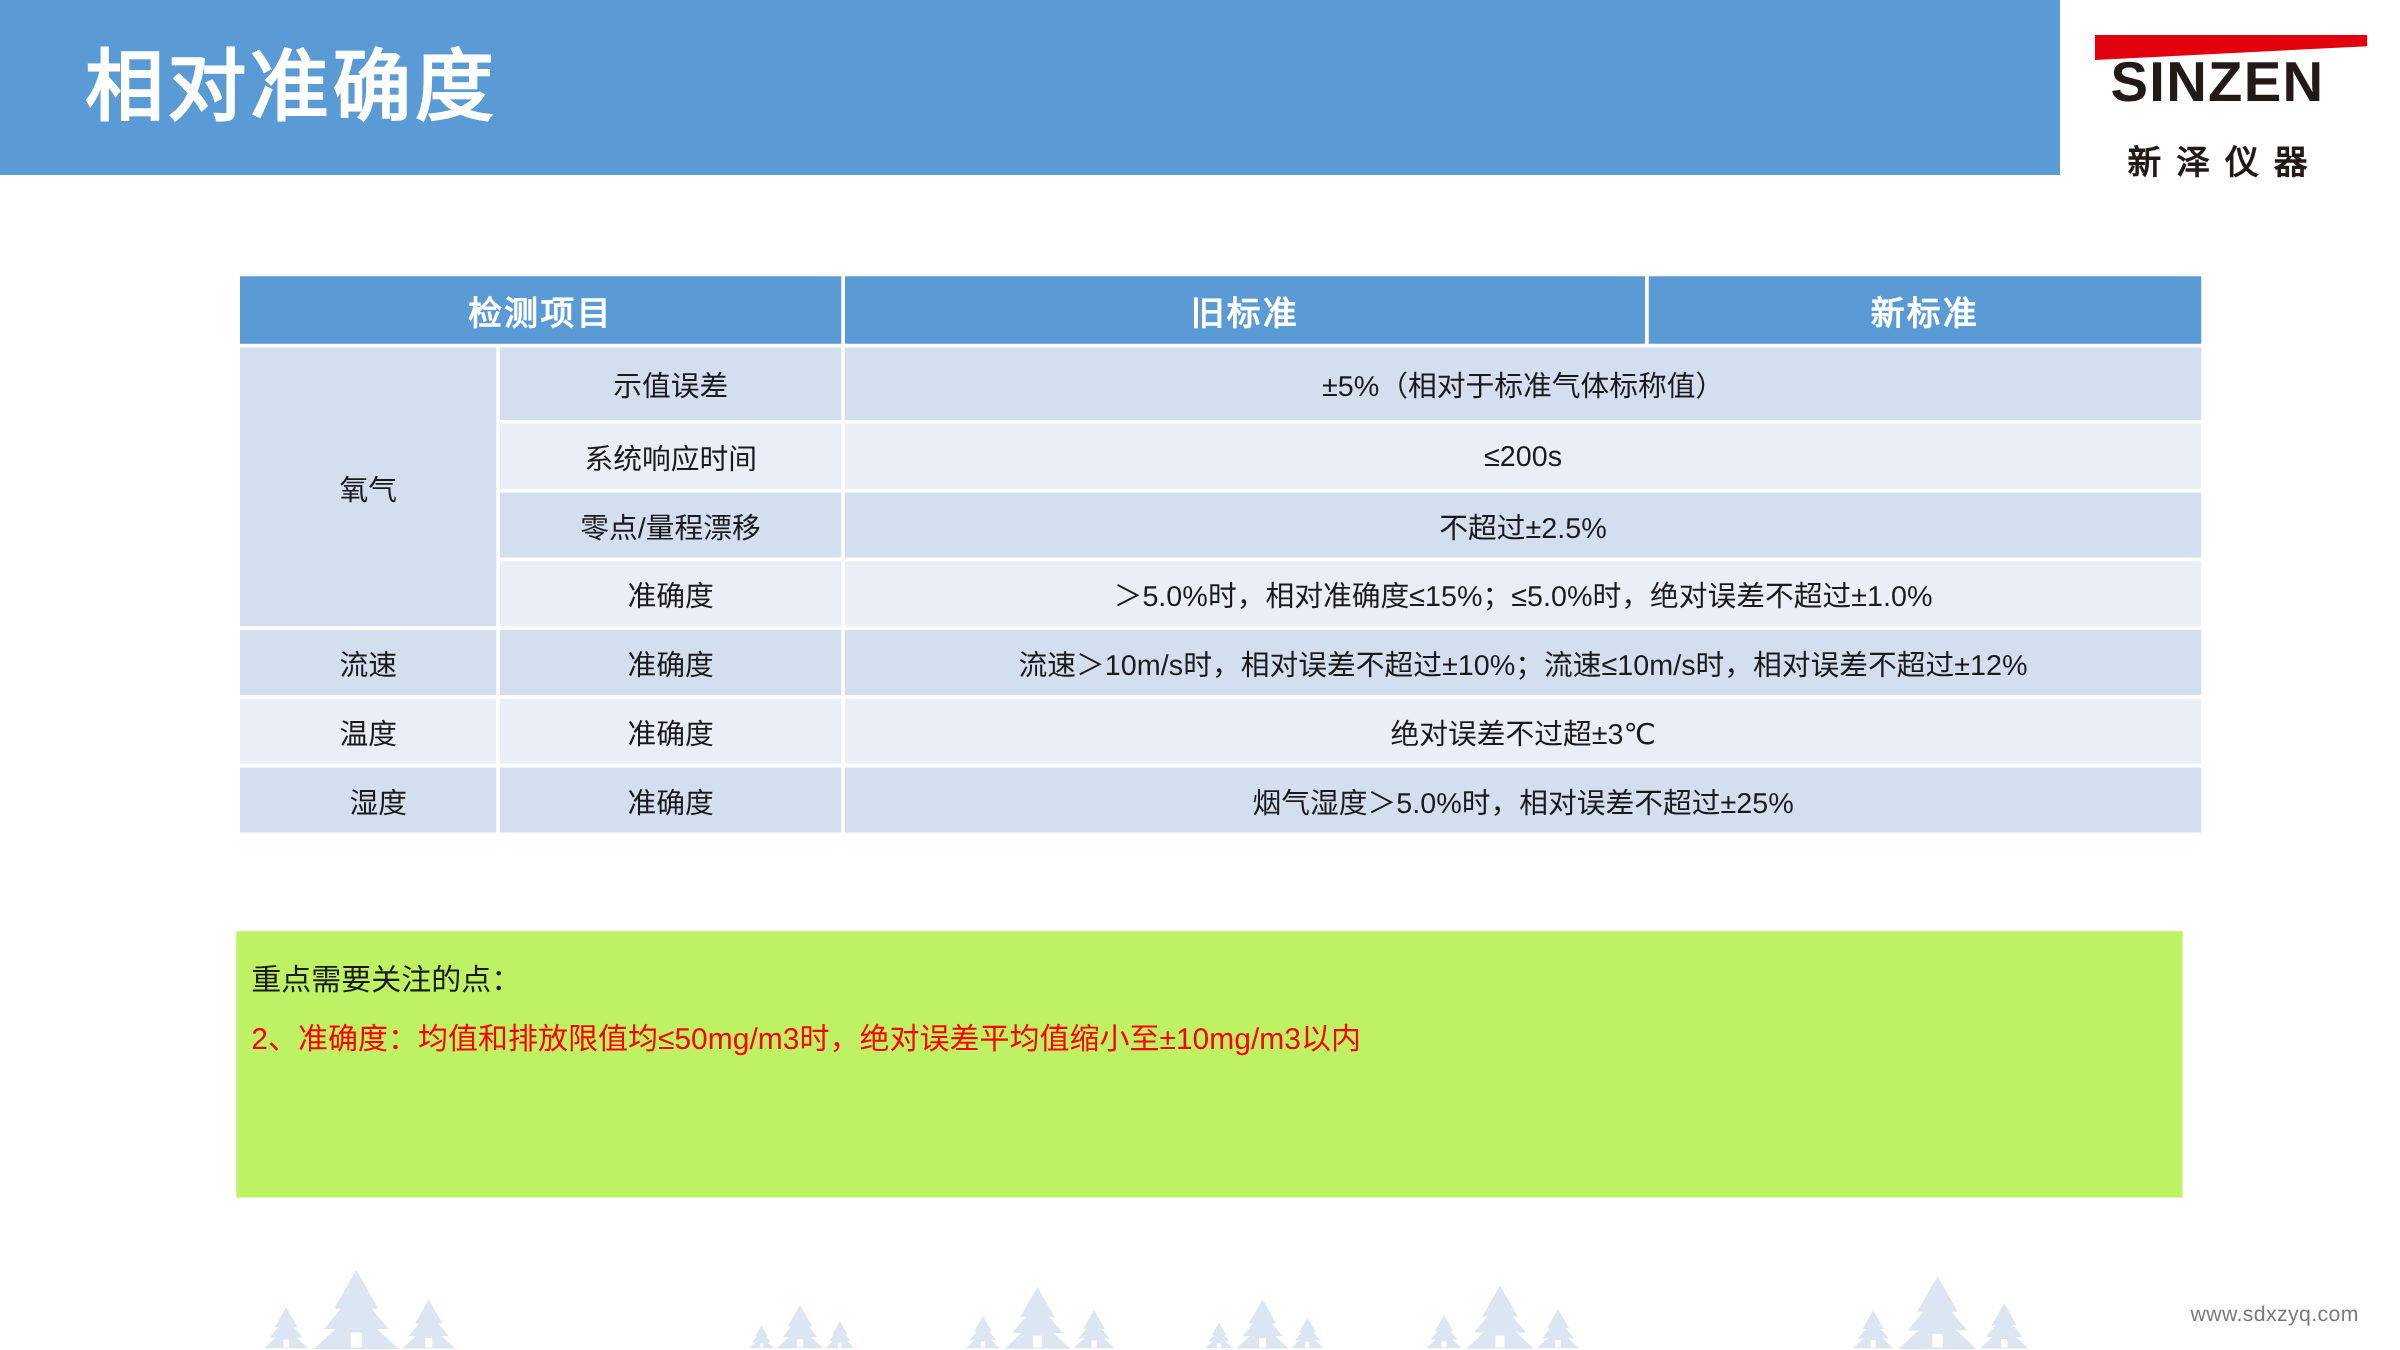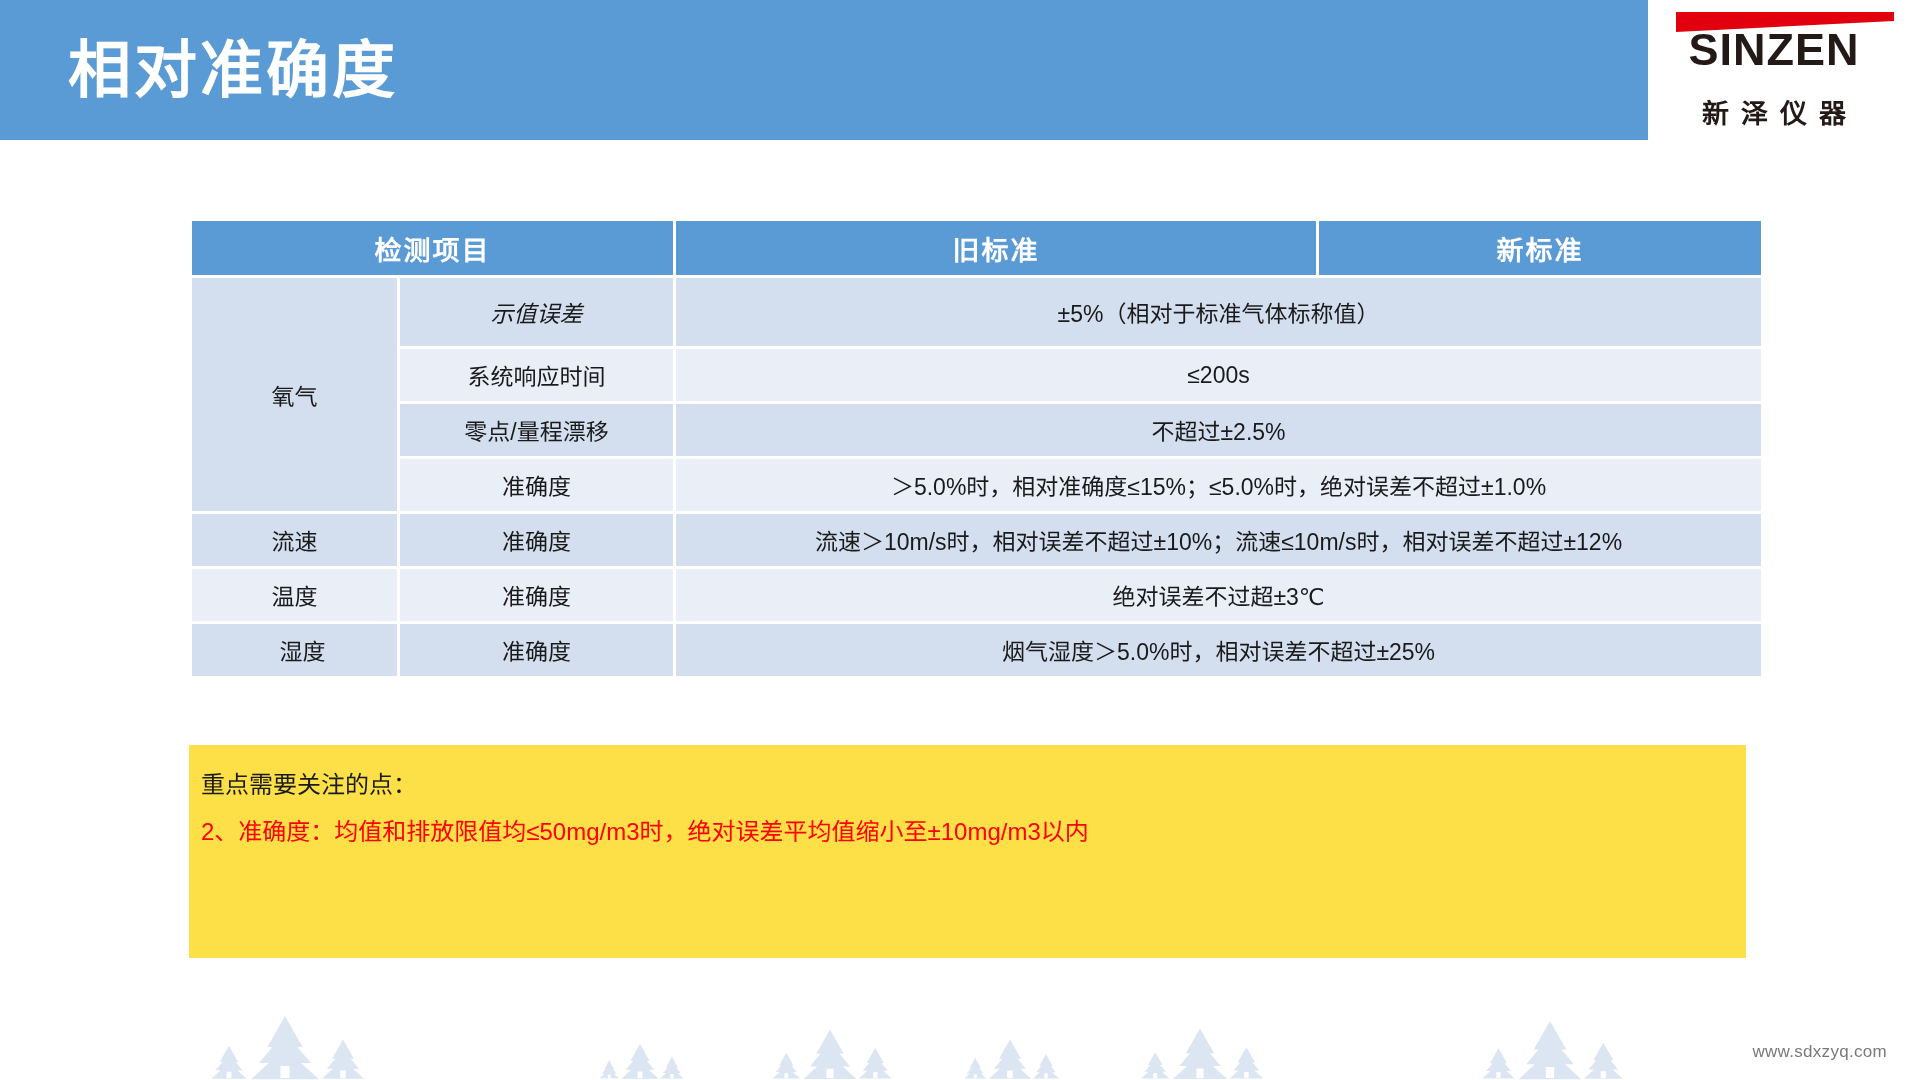--- a/index.html
+++ b/index.html
@@ -34,21 +34,21 @@
     color: #ffffff;
     letter-spacing: 3px;
     line-height: 100px;
     white-space: nowrap;
   }
 
   
   .logo {
     position: absolute;
     right: 26px;
-    top: 4px;
+    top: 20px;
     width: 240px;
     height: 106px;
   }
   .logo-swoosh {
     position: absolute;
     left: 22px;
     top: 8px;
     width: 218px;
     height: 20px;
     background: #E2000F;
@@ -121,21 +121,21 @@
   .col-c { width: 640px; }
   .col-d { width: 442px; }
 
   
   .notes {
     position: absolute;
     left: 189px;
     top: 745px;
     width: 1557px;
     height: 213px;
-    background: #fde047;
+    background: #bef264;
     box-sizing: border-box;
     padding: 18px 0 0 12px;
   }
   .notes-title {
     font-size: 24px;
     color: #1a1a1a;
     line-height: 44px;
     white-space: nowrap;
   }
   .note-line {
@@ -186,21 +186,21 @@
     <thead>
       <tr>
         <th colspan="2">检测项目</th>
         <th>旧标准</th>
         <th>新标准</th>
       </tr>
     </thead>
     <tbody id="spec-body">
         <tr>
           <td class="dark rowlabel" rowspan="4">氧气</td>
-          <td class="dark rowlabel" style="height: 68px; font-style: italic;">示值误差</td>
+          <td class="dark rowlabel" style="height: 58px;">示值误差</td>
           <td class="dark valcell" colspan="2">±5%（相对于标准气体标称值）</td>
         </tr>
         <tr>
           <td class="light rowlabel" style="height: 52px;">系统响应时间</td>
           <td class="light valcell" colspan="2">≤200s</td>
         </tr>
         <tr>
           <td class="dark rowlabel" style="height: 52px;">零点/量程漂移</td>
           <td class="dark valcell" colspan="2">不超过±2.5%</td>
         </tr>

